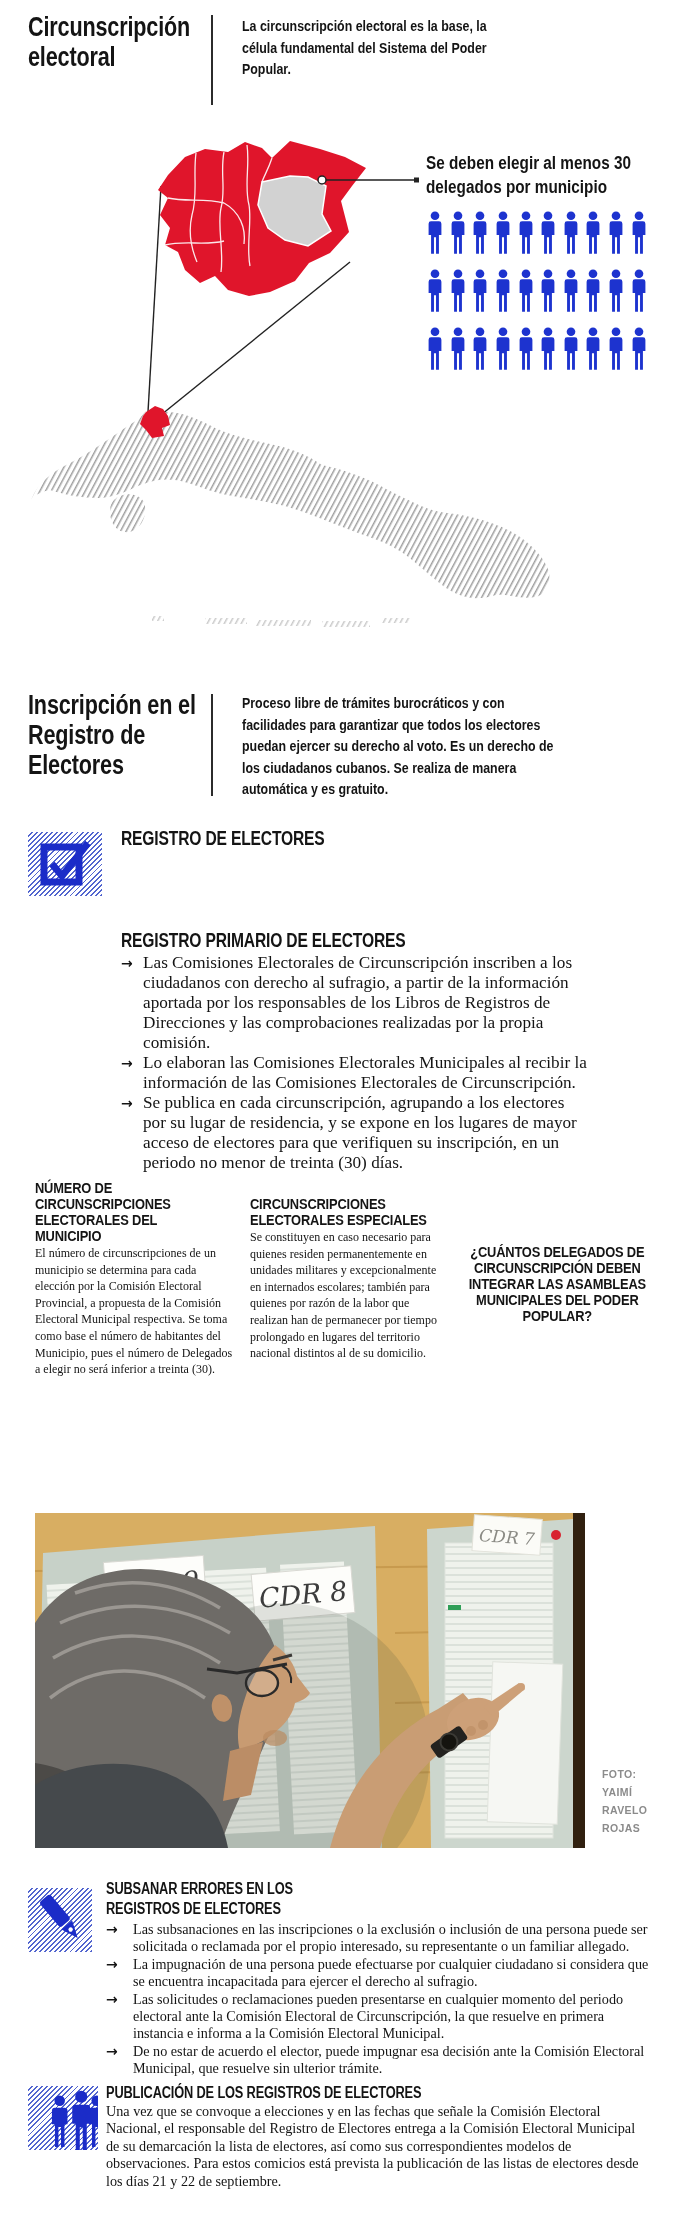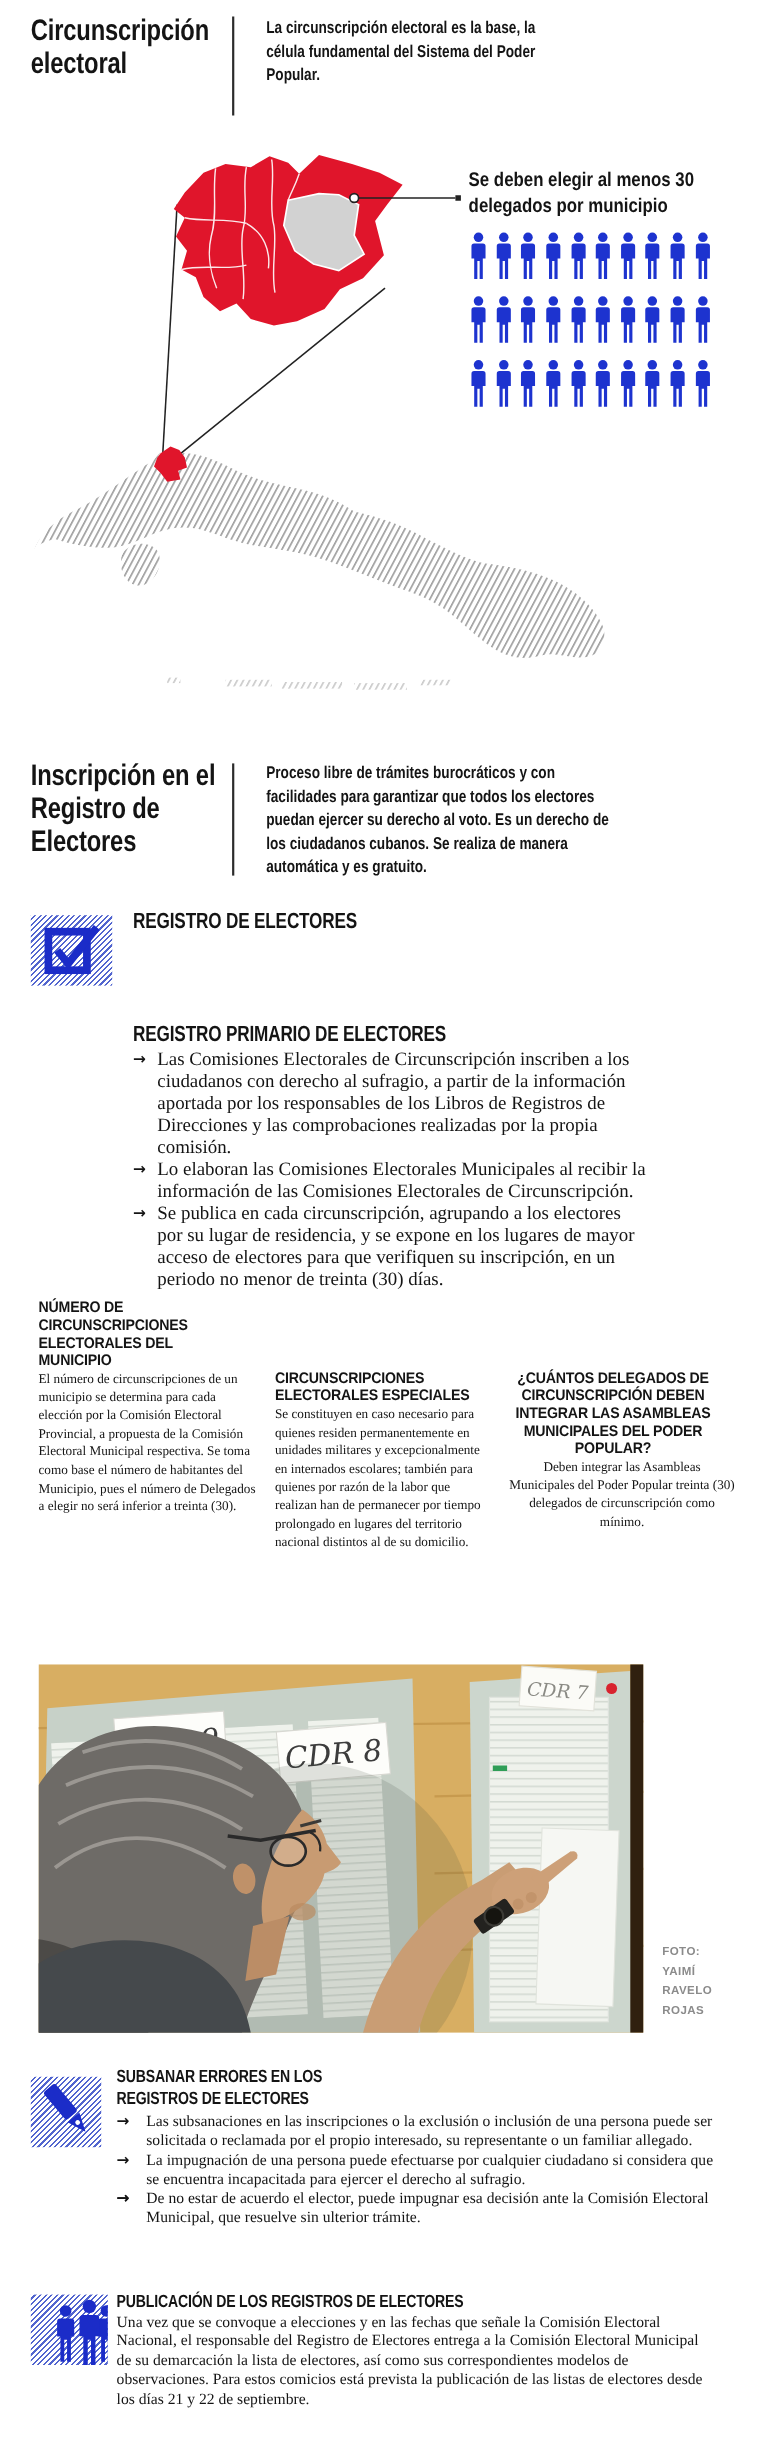--- a/index.html
+++ b/index.html
@@ -220,27 +220,26 @@
     <div class="bullet">
       <span class="arr">→</span>
       <span>Se publica en cada circunscripción, agrupando a los electores por su lugar de residencia, y se expone en los lugares de mayor acceso de electores para que verifiquen su inscripción, en un periodo no menor de treinta (30) días.</span>
     </div>
   </div>
 
   <div class="abs" style="left:35px;top:1180px;width:200px;">
     <div class="col-h cx92">NÚMERO DE CIRCUNSCRIPCIONES ELECTORALES DEL MUNICIPIO</div>
     <div class="col-b">El número de circunscripciones de un municipio se determina para cada elección por la Comisión Electoral Provincial, a propuesta de la Comisión Electoral Municipal respectiva. Se toma como base el número de habitantes del Municipio, pues el número de Delegados a elegir no será inferior a treinta (30).</div>
   </div>
-  <div class="abs" style="left:250px;top:1244px;width:200px;">
+  <div class="abs" style="left:250px;top:1196px;width:200px;">
     <div class="col-h cx92">CIRCUNSCRIPCIONES ELECTORALES ESPECIALES</div>
     <div class="col-b">Se constituyen en caso necesario para quienes residen permanentemente en unidades militares y excepcionalmente en internados escolares; también para quienes por razón de la labor que realizan han de permanecer por tiempo prolongado en lugares del territorio nacional distintos al de su domicilio.</div>
   </div>
   <div class="abs" style="left:463px;top:1244px;width:205px;text-align:center;">
     <div class="col-h cx92">¿CUÁNTOS DELEGADOS DE CIRCUNSCRIPCIÓN DEBEN INTEGRAR LAS ASAMBLEAS MUNICIPALES DEL PODER POPULAR?</div>
-    <div class="col-b">Deben integrar las Asambleas Municipales del Poder Popular treinta (30) delegados de circunscripción como mínimo.</div>
   </div>
 
   <svg class="abs" style="left:35px;top:1513px;" width="550" height="335" viewBox="0 0 550 335">
     <defs>
       <pattern id="rows" patternUnits="userSpaceOnUse" width="6" height="7">
         <rect width="6" height="7" fill="#eff2ec"></rect>
         <rect y="5.5" width="6" height="1" fill="#c8d1c8"></rect>
       </pattern>
     </defs>
     <rect width="550" height="335" fill="#d8ae62"></rect>
@@ -344,20 +343,21 @@
     <div class="bullet">
       <span class="arr">→</span>
       <span>Las subsanaciones en las inscripciones o la exclusión o inclusión de una persona puede ser solicitada o reclamada por el propio interesado, su representante o un familiar allegado.</span>
     </div>
     <div class="bullet">
       <span class="arr">→</span>
       <span>La impugnación de una persona puede efectuarse por cualquier ciudadano si considera que se encuentra incapacitada para ejercer el derecho al sufragio.</span>
     </div>
     <div class="bullet">
       <span class="arr">→</span>
+      <span>Las solicitudes o reclamaciones pueden presentarse en cualquier momento del periodo electoral ante la Comisión Electoral de Circunscripción, la que resuelve en primera instancia e informa a la Comisión Electoral Municipal.</span>
     </div>
     <div class="bullet">
       <span class="arr">→</span>
       <span>De no estar de acuerdo el elector, puede impugnar esa decisión ante la Comisión Electoral Municipal, que resuelve sin ulterior trámite.</span>
     </div>
   </div>
 
   <div class="abs icon" style="left:28px;top:2086px;width:70px;">
     <svg viewBox="0 0 70 64" fill="#1b2cc8">
       <g transform="translate(3,9) scale(0.82)">

